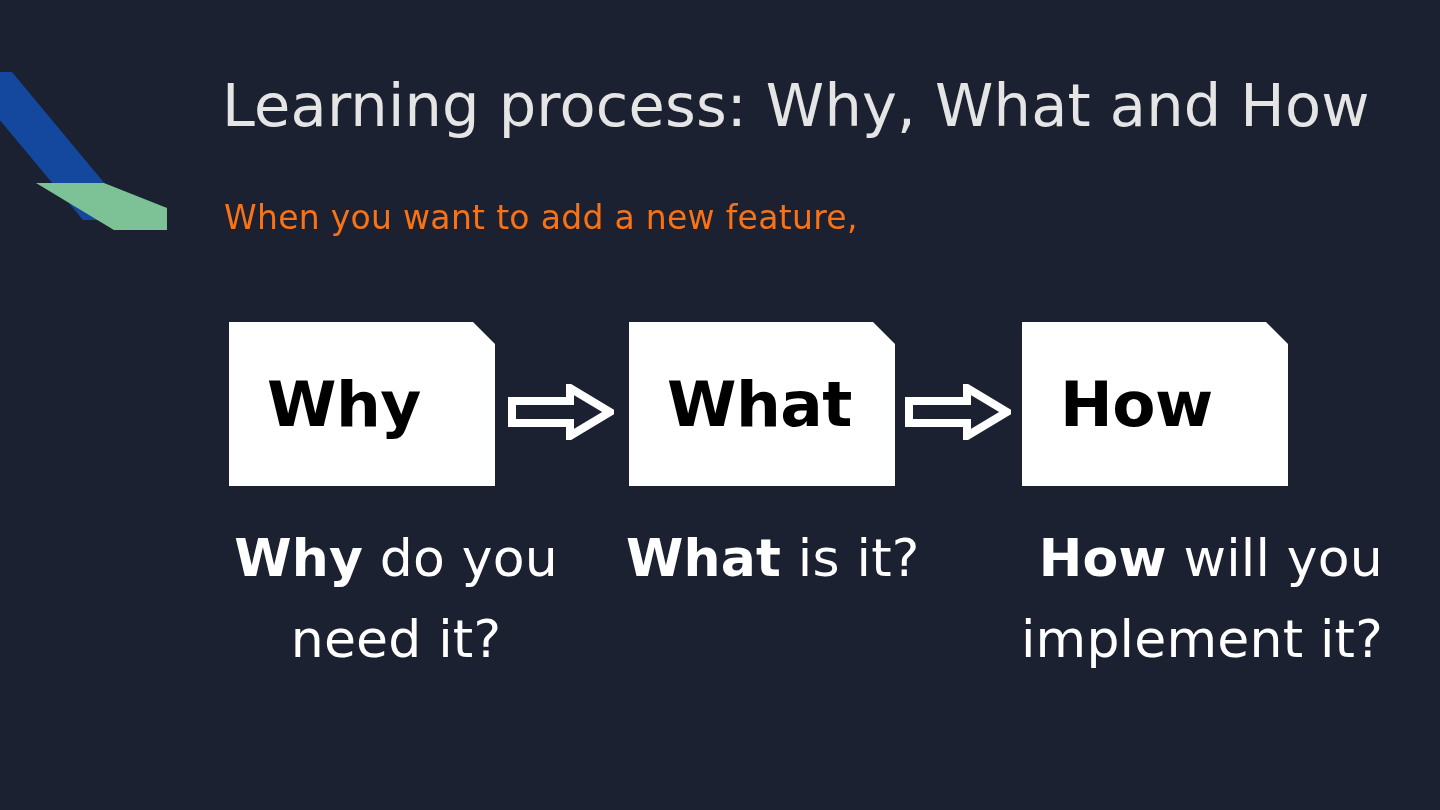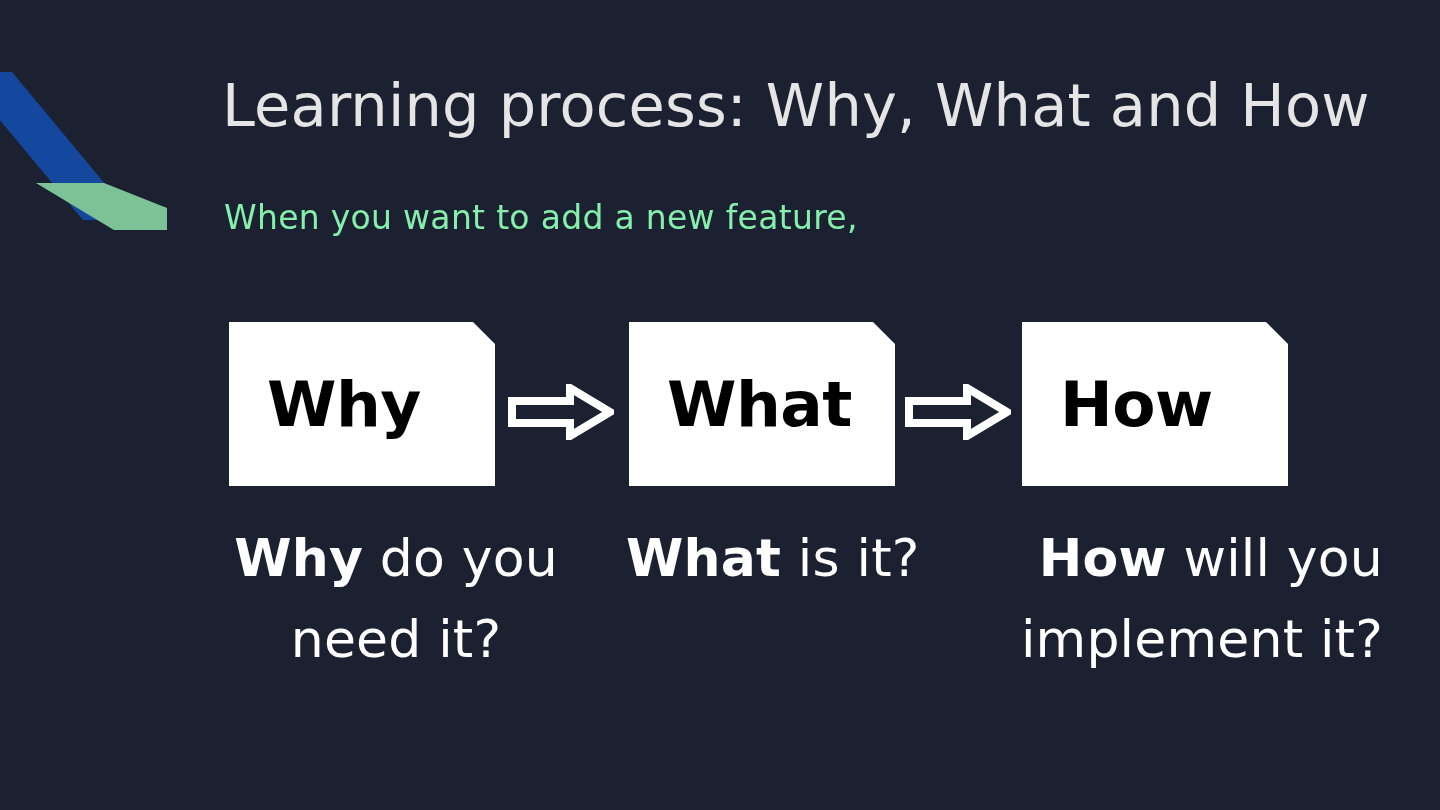--- a/index.html
+++ b/index.html
@@ -41,21 +41,21 @@
   }
 
   
   .slide-subtitle {
     position: absolute;
     left: 224px;
     top: 198px;
     font-size: 33px;
     font-weight: 400;
     letter-spacing: 0.3px;
-    color: #86efac;
+    color: #f97316;
     white-space: nowrap;
   }
 
   
   .flow {
     position: absolute;
     left: 0;
     top: 322px;
     width: 1440px;
     height: 166px;

